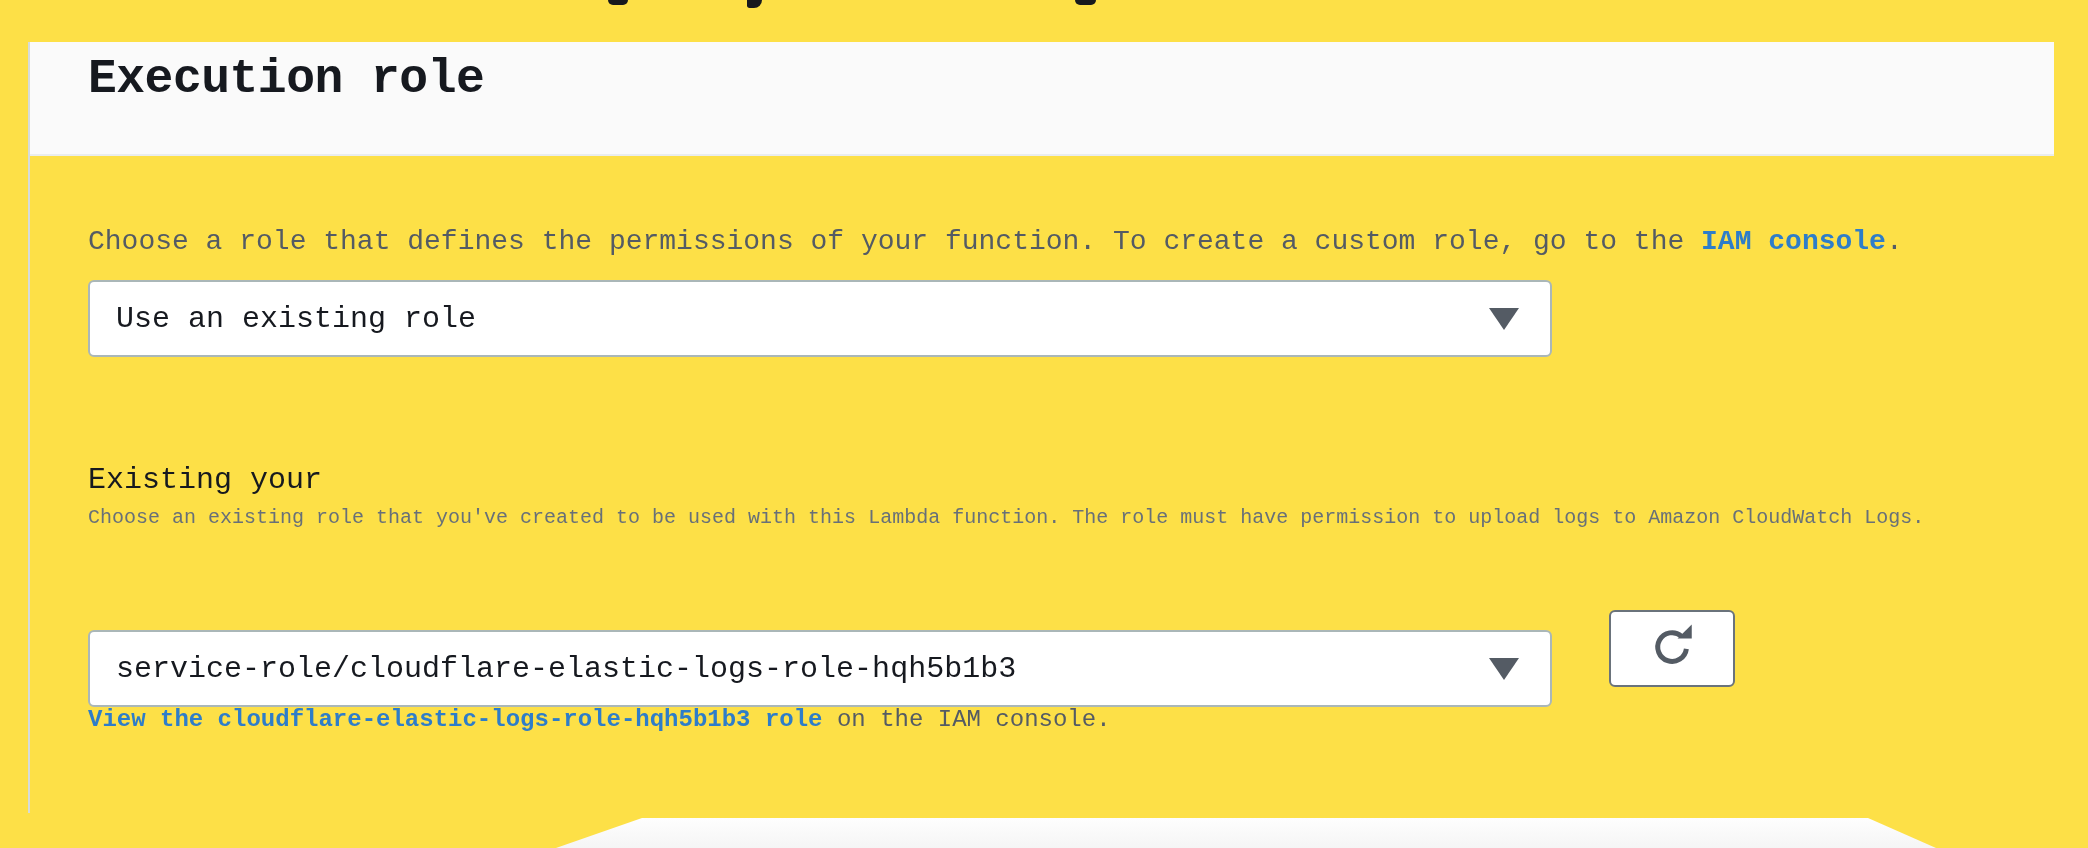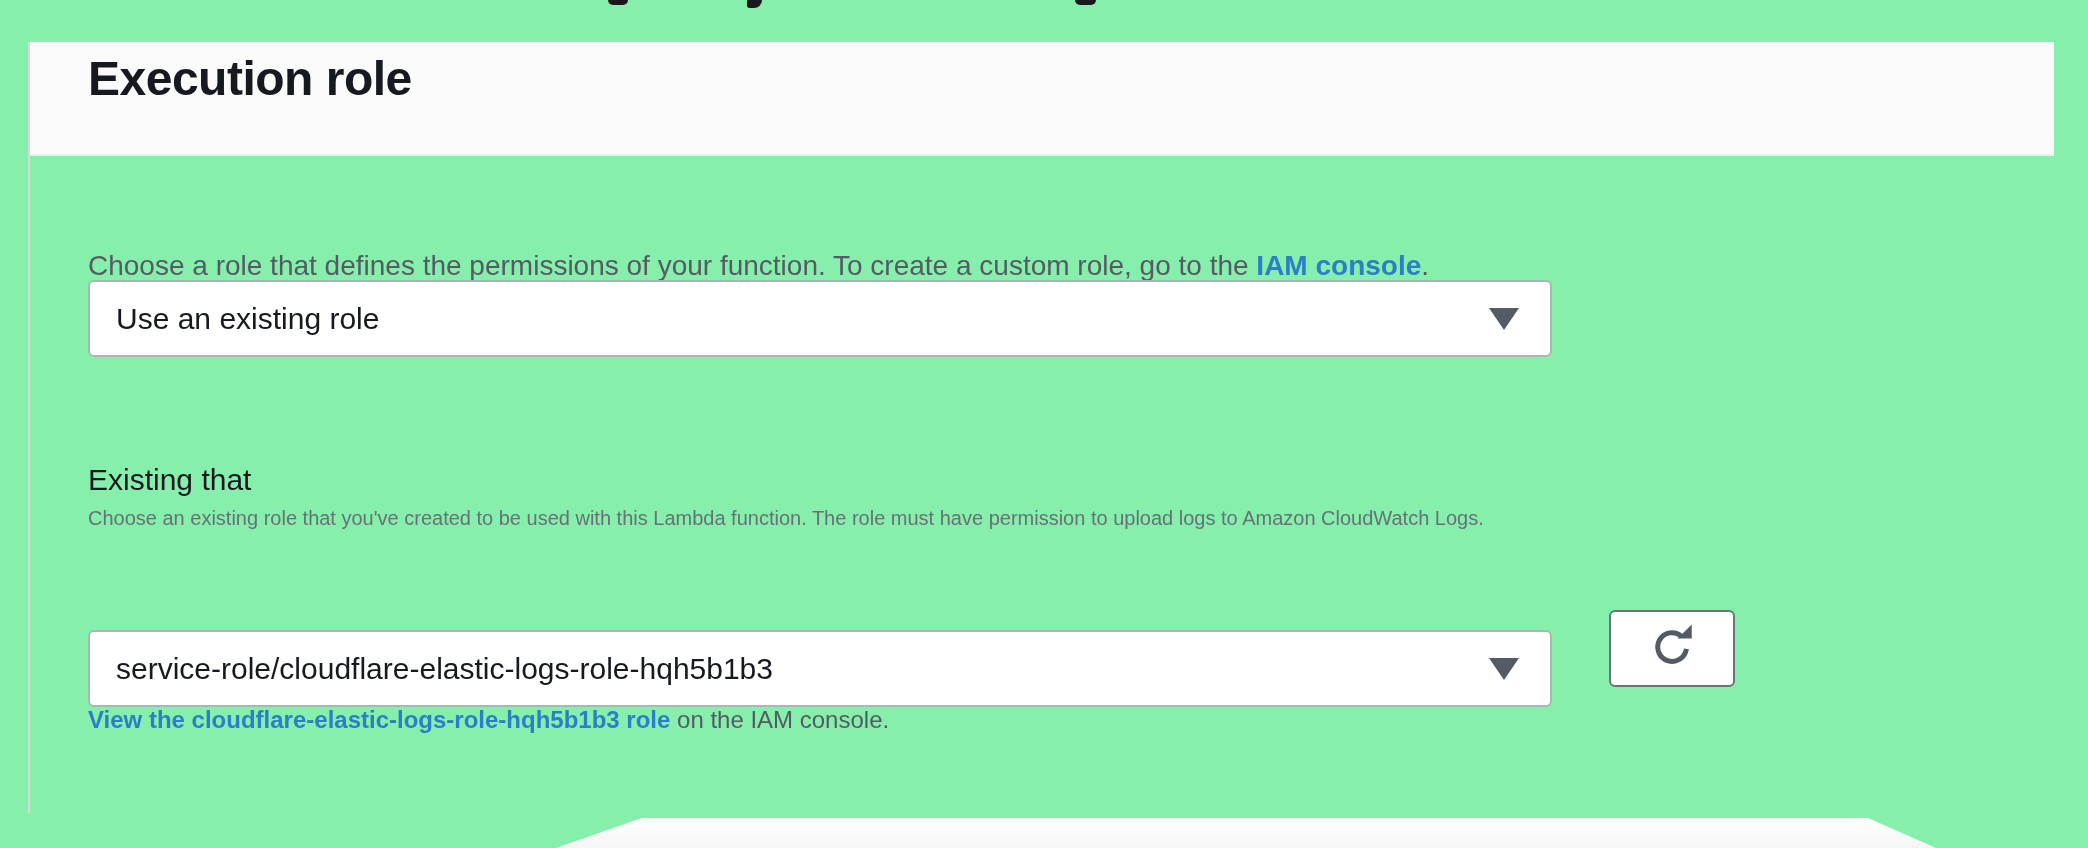--- a/index.html
+++ b/index.html
@@ -1,21 +1,21 @@
 <!DOCTYPE html>
 <html><head>
 <meta charset="utf-8">
 <style>
   html,body{margin:0;padding:0;background:#ffffff;}
   .page{
     position:relative;
     width:2088px;height:848px;
     overflow:hidden;
-    background:#86efac;
-    font-family:Liberation Sans, sans-serif;
+    background:#fde047;
+    font-family:Liberation Mono, monospace;
     -webkit-font-smoothing:antialiased;
   }
   
   .remnant{position:absolute;top:0;background:#17191d;}
   .remnant.m1{left:608px;width:20px;height:5px;border-radius:0 0 10px 10px;}
   .remnant.m2{left:747px;width:15px;height:8px;border-radius:0 0 12px 4px;}
   .remnant.m3{left:1075px;width:21px;height:5px;border-radius:0 0 12px 12px;}
 
   .card-left-border{
     position:absolute;left:28px;top:42px;width:2px;height:771px;
@@ -25,21 +25,21 @@
     position:absolute;left:30px;top:42px;width:2024px;height:114px;
     background:#fafafa;border-bottom:2px solid #eaeded;box-sizing:border-box;
   }
   .section-title{
     position:absolute;left:58px;top:13px;
     font-size:48px;font-weight:bold;color:#16191f;line-height:1;
     letter-spacing:-0.5px;
   }
   .intro{
     position:absolute;left:88px;top:222px;width:1980px;
-    font-size:28px;line-height:40px;color:#545b64;margin-top:24px;
+    font-size:28px;line-height:40px;color:#545b64;
   }
   .text-link{color:#2e7dc9;font-weight:bold;text-decoration:none;cursor:pointer;}
 
   .select-box{
     position:absolute;left:88px;width:1464px;height:77px;
     background:#ffffff;border:2px solid #aab7b8;border-radius:6px;
     box-sizing:border-box;display:flex;align-items:center;
     padding:0 30px 0 26px;cursor:pointer;
   }
   .select-box .value{
@@ -95,21 +95,21 @@
 
   <div class="select-box select-role-source">
     <span class="value">Use an existing role</span>
     <span class="caret">
       <svg width="32" height="26" viewBox="0 0 32 26">
           <polygon points="1,2 31,2 16,24" fill="#545b64"></polygon>
         </svg>
     </span>
   </div>
 
-  <div class="field-label">Existing that</div>
+  <div class="field-label">Existing your</div>
 
   <div class="field-desc">Choose an existing role that you've created to be used with this Lambda function. The role must have permission to upload logs to Amazon CloudWatch Logs.</div>
 
   <div class="select-box select-existing-role">
     <span class="value">service-role/cloudflare-elastic-logs-role-hqh5b1b3</span>
     <span class="caret">
       <svg width="32" height="26" viewBox="0 0 32 26">
           <polygon points="1,2 31,2 16,24" fill="#545b64"></polygon>
         </svg>
     </span>

